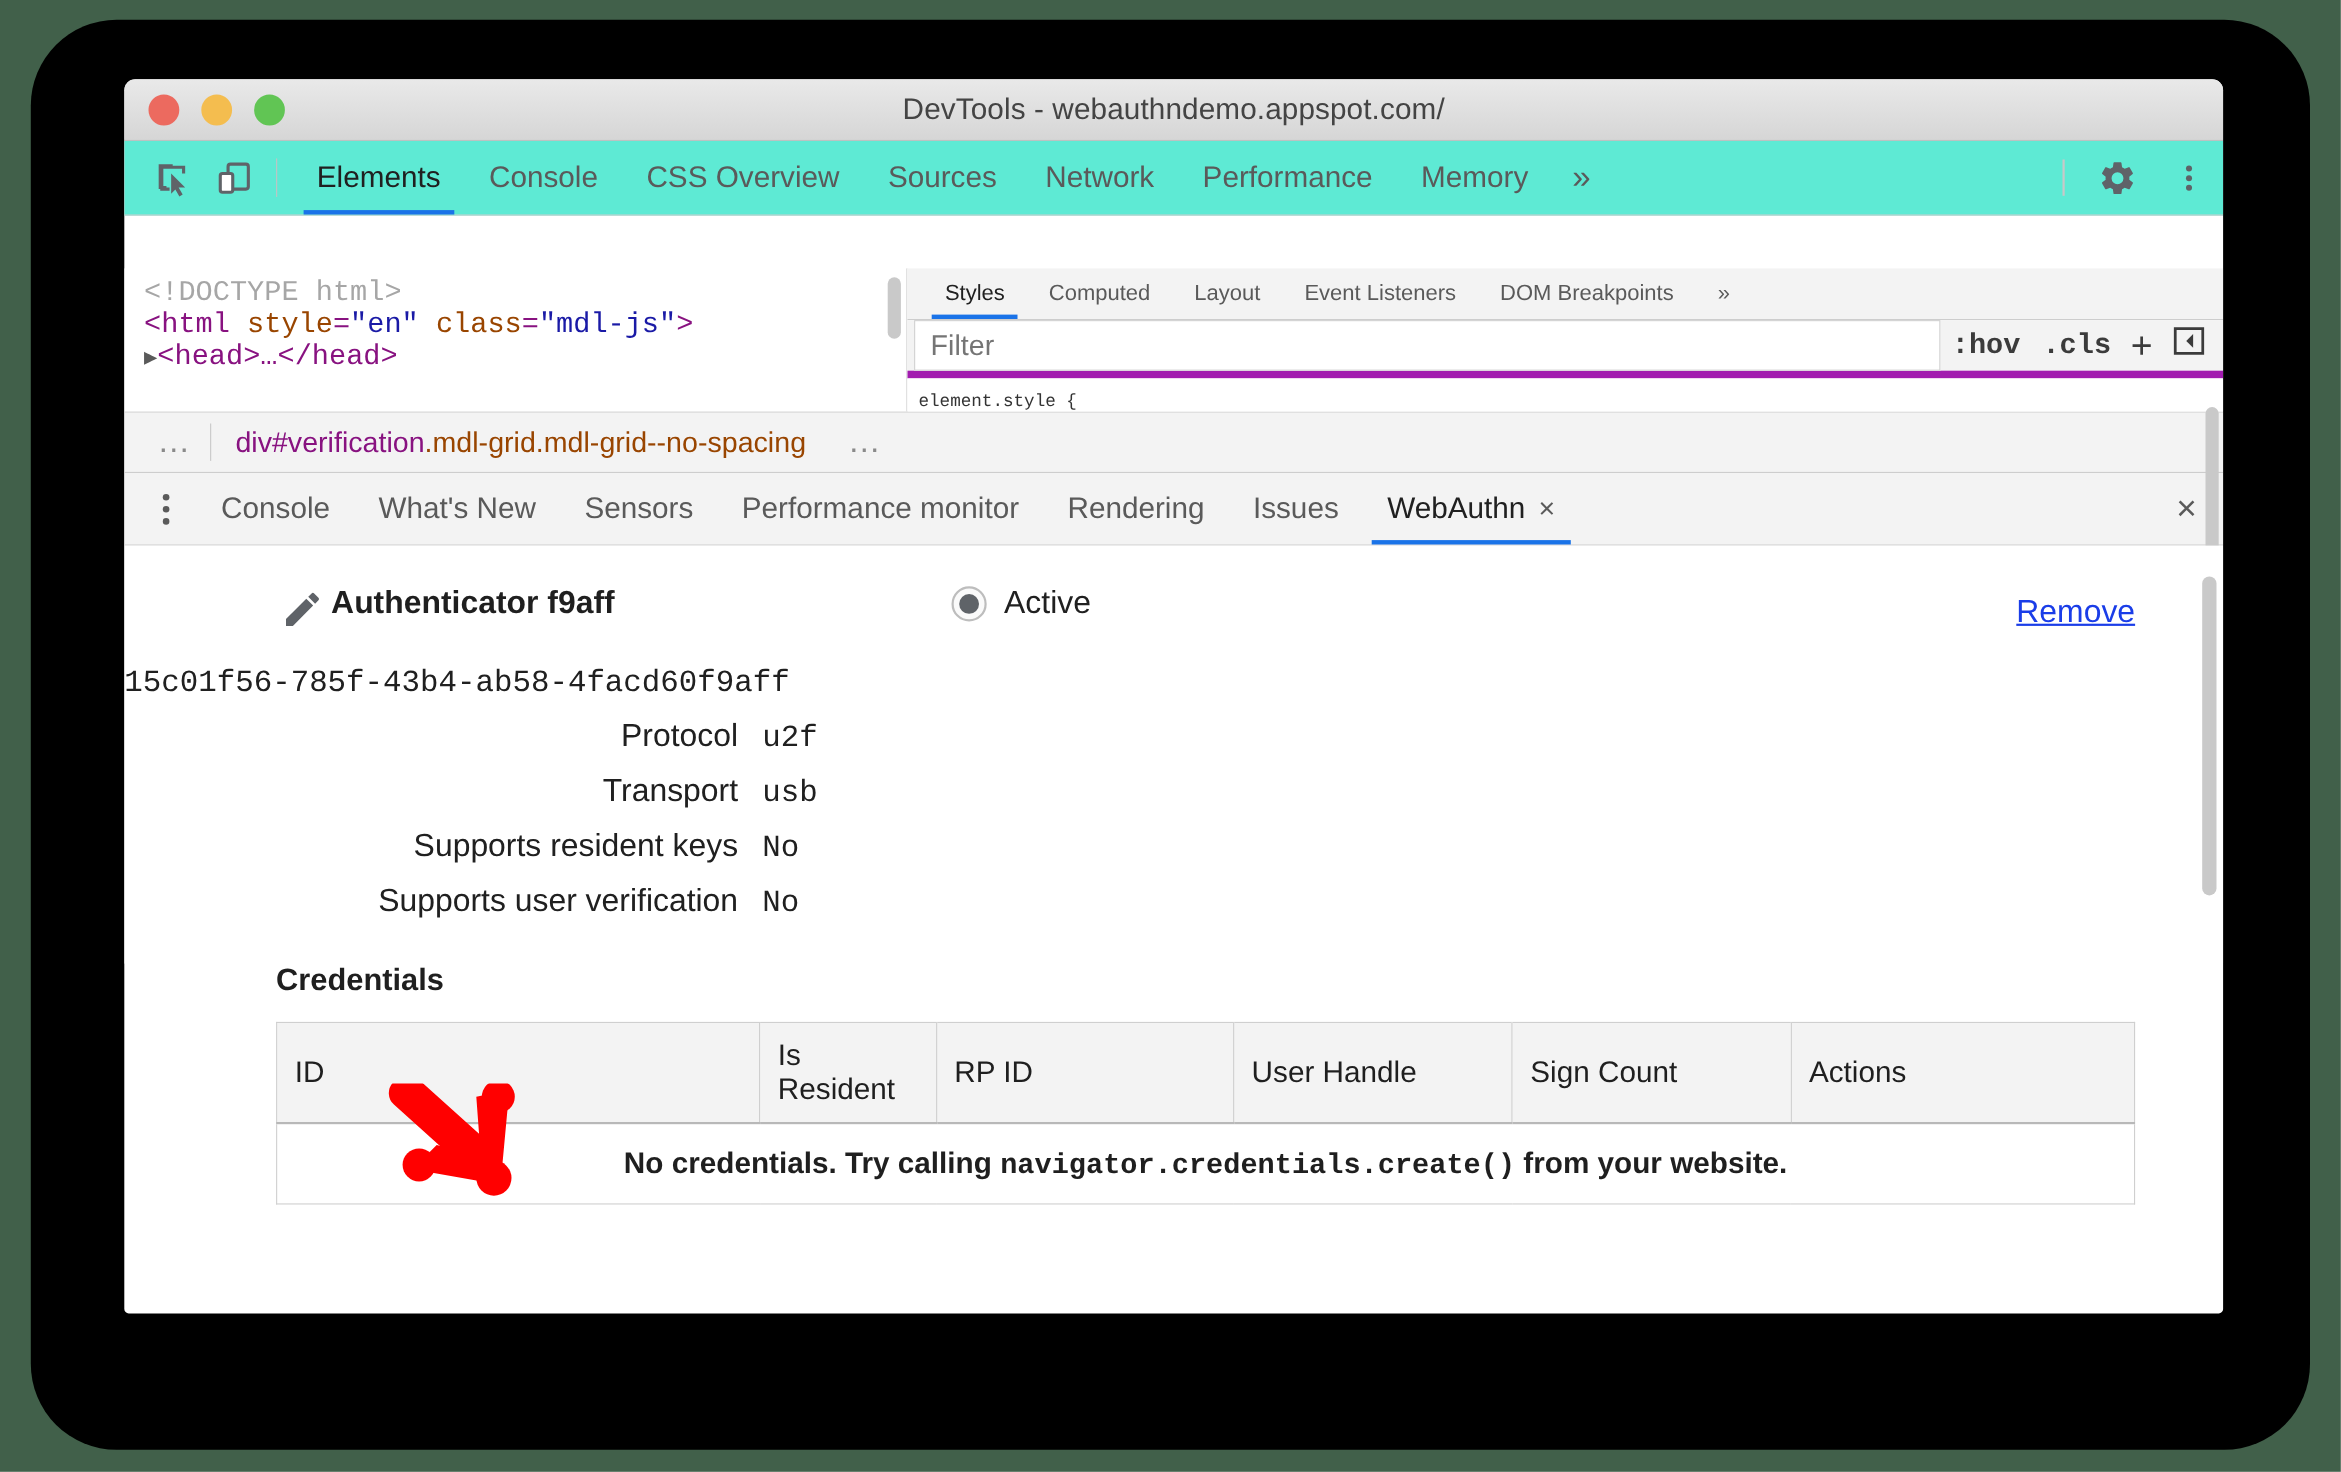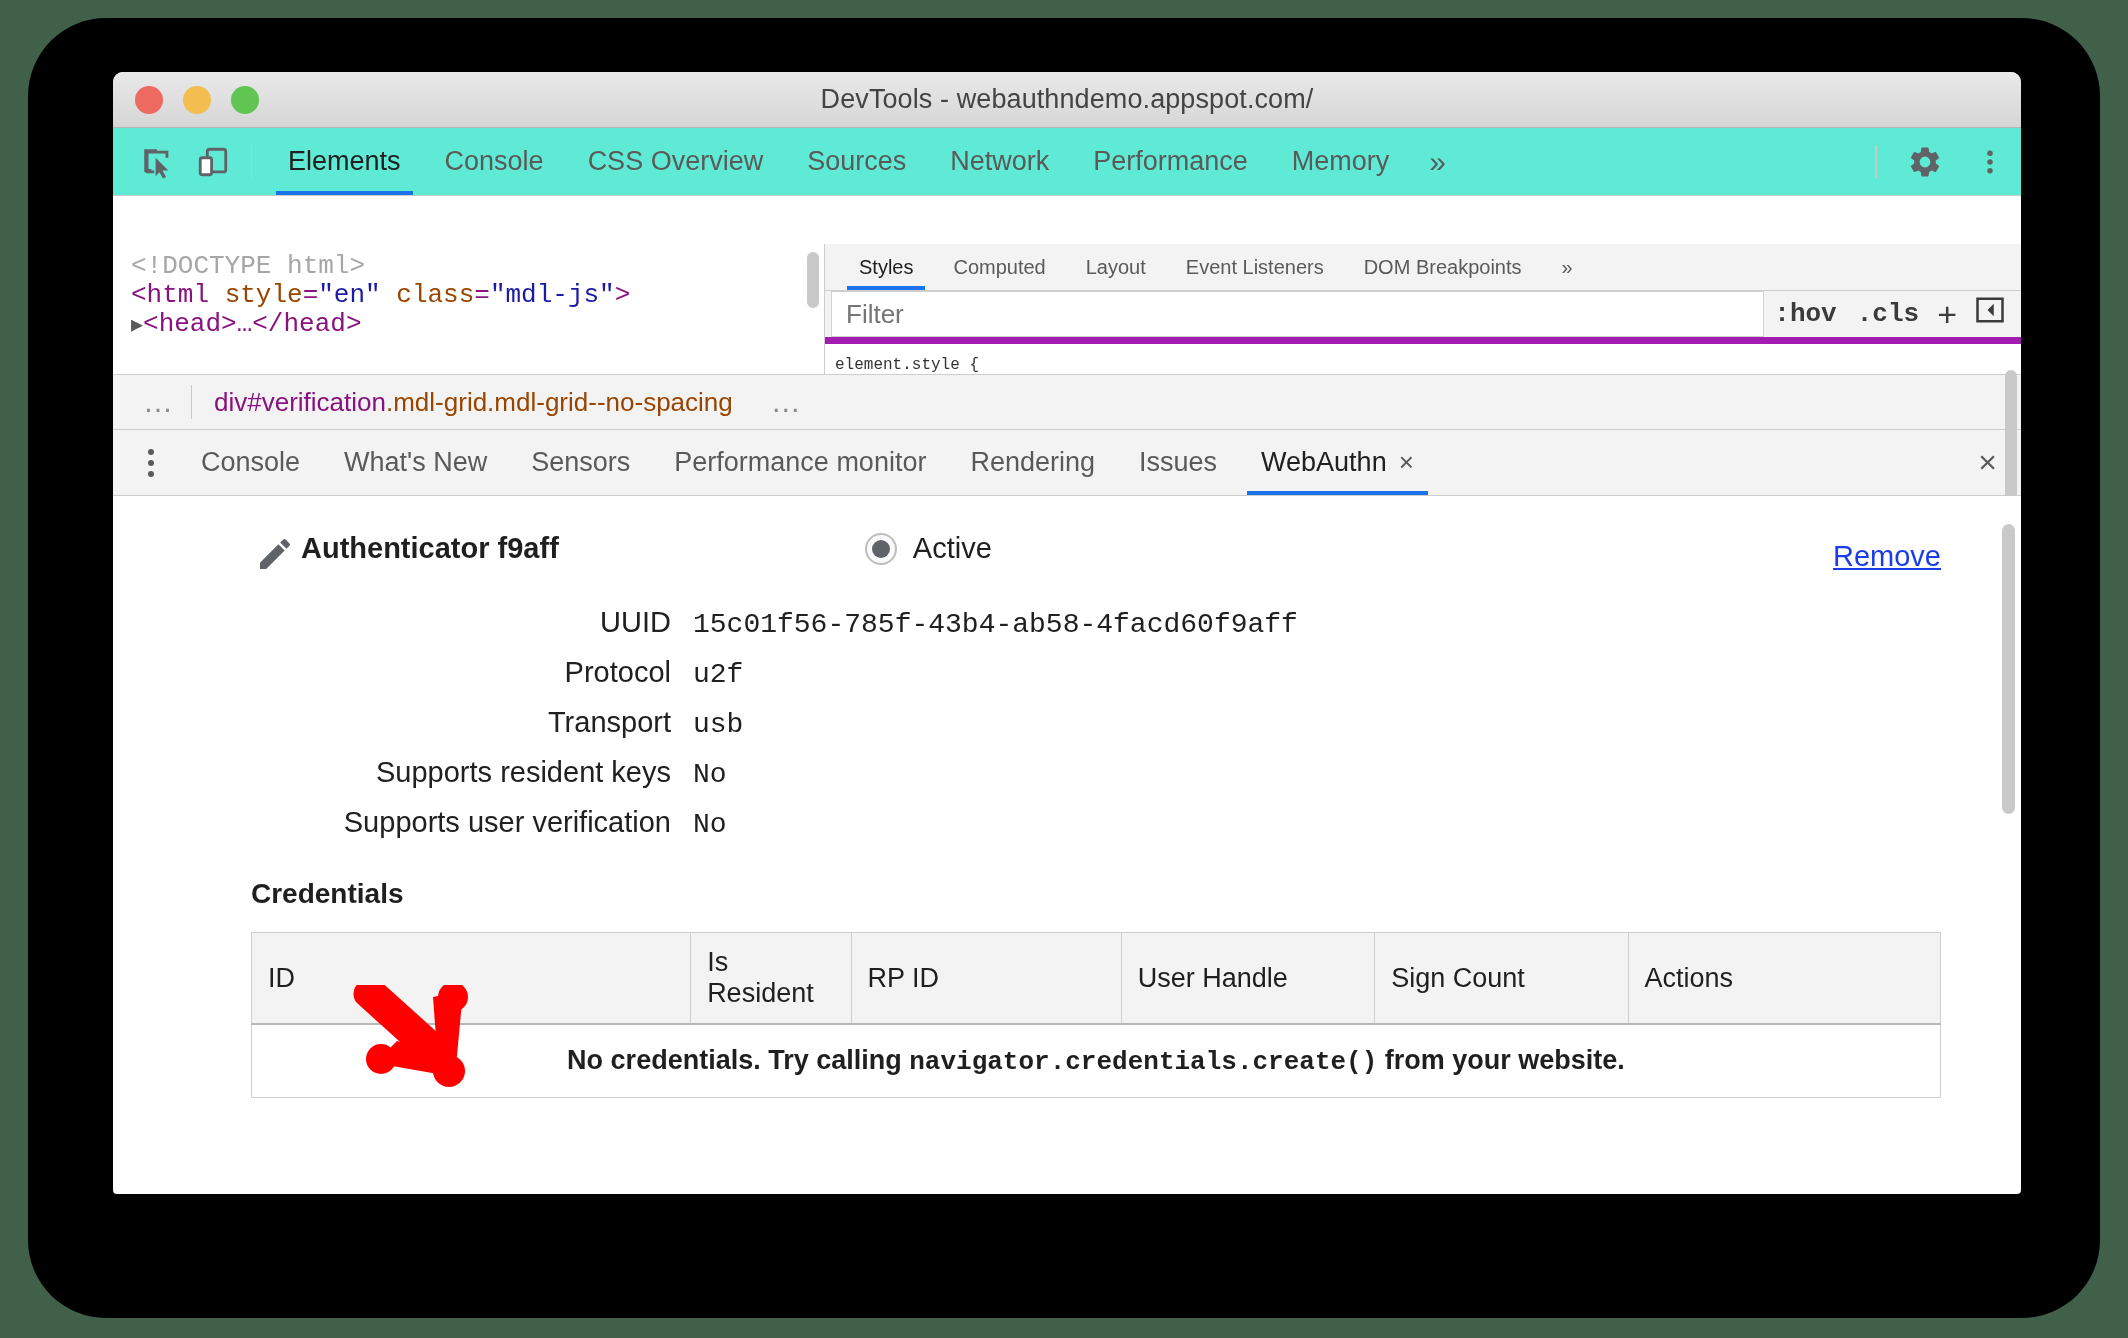--- a/index.html
+++ b/index.html
@@ -398,21 +398,20 @@
         <span class="radio">
             <i></i>
           </span>
         <span id="radio-label">Active</span>
       </span>
       <span id="remove-link">Remove</span>
     </div>
 
     <div id="fields">
       <div class="frow">
-        <div class="flabel">UUID</div>
         <div class="fvalue">15c01f56-785f-43b4-ab58-4facd60f9aff</div>
       </div>
       <div class="frow">
         <div class="flabel">Protocol</div>
         <div class="fvalue">u2f</div>
       </div>
       <div class="frow">
         <div class="flabel">Transport</div>
         <div class="fvalue">usb</div>
       </div>

